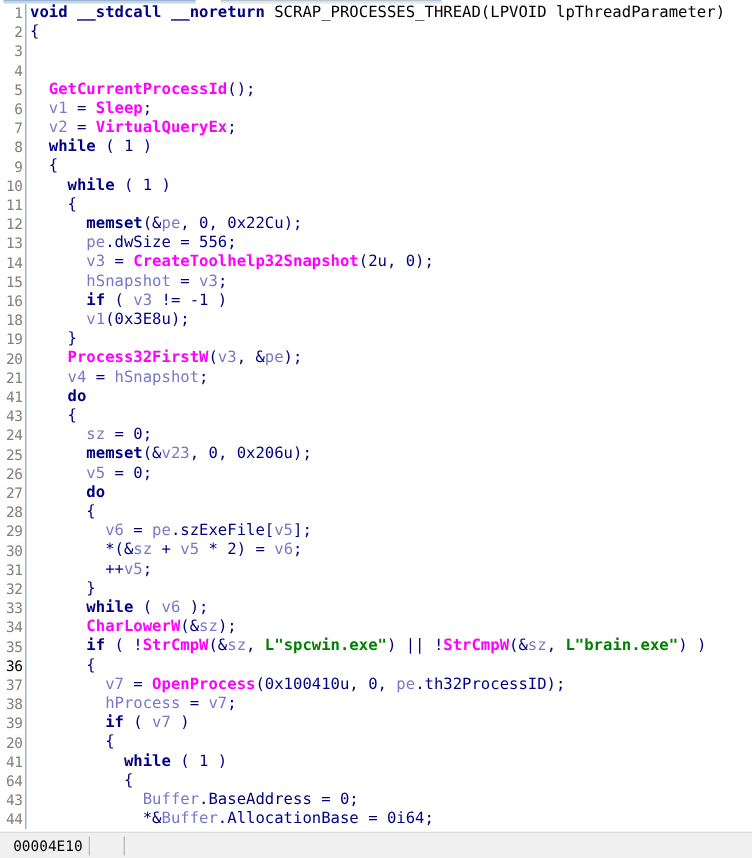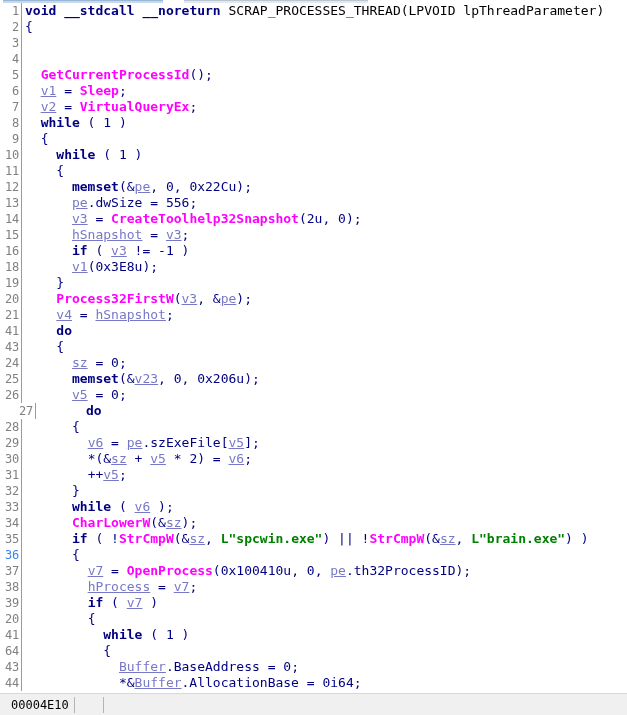--- a/index.html
+++ b/index.html
@@ -88,21 +88,21 @@
     padding-left: 3px;
     color: #000080;
     overflow: hidden;
   }
 
   
   .t-kw      { color: #000080; font-weight: bold; }
   .t-plain   { color: #000000; }
   .t-punct   { color: #000080; }
   .t-api     { color: #ff00ff; font-weight: bold; }
-  .t-var     { color: #7878c8; text-decoration: underline; }
+  .t-var     { color: #7878c8; }
   .t-num     { color: #000080; }
   .t-str     { color: #008000; font-weight: bold; }
   .t-cmt     { color: #808080; }
   .t-name    { color: #000000; }
 
   
   #status-bar {
     flex: 0 0 auto;
     height: 22px;
     background: #f0f0f0;
@@ -160,30 +160,30 @@
       <div class="code-line"><span class="ln" style="color: rgb(128, 128, 128); border-right-color: rgb(127, 159, 196);">16</span><span class="code-text"><span class="t-plain" style="color: rgb(0, 0, 0);">      </span><span class="t-kw" style="color: rgb(0, 0, 128);">if</span><span class="t-punct" style="color: rgb(0, 0, 128);"> ( </span><span class="t-var" style="color: rgb(120, 120, 200);">v3</span><span class="t-punct" style="color: rgb(0, 0, 128);"> != </span><span class="t-num" style="color: rgb(0, 0, 128);">-1</span><span class="t-punct" style="color: rgb(0, 0, 128);"> )</span></span></div>
       <div class="code-line"><span class="ln" style="color: rgb(128, 128, 128); border-right-color: rgb(127, 159, 196);">18</span><span class="code-text"><span class="t-plain" style="color: rgb(0, 0, 0);">      </span><span class="t-var" style="color: rgb(120, 120, 200);">v1</span><span class="t-punct" style="color: rgb(0, 0, 128);">(</span><span class="t-num" style="color: rgb(0, 0, 128);">0x3E8u</span><span class="t-punct" style="color: rgb(0, 0, 128);">);</span></span></div>
       <div class="code-line"><span class="ln" style="color: rgb(128, 128, 128); border-right-color: rgb(127, 159, 196);">19</span><span class="code-text"><span class="t-plain" style="color: rgb(0, 0, 0);">    </span><span class="t-punct" style="color: rgb(0, 0, 128);">}</span></span></div>
       <div class="code-line"><span class="ln" style="color: rgb(128, 128, 128); border-right-color: rgb(127, 159, 196);">20</span><span class="code-text"><span class="t-plain" style="color: rgb(0, 0, 0);">    </span><span class="t-api" style="color: rgb(255, 0, 255);">Process32FirstW</span><span class="t-punct" style="color: rgb(0, 0, 128);">(</span><span class="t-var" style="color: rgb(120, 120, 200);">v3</span><span class="t-punct" style="color: rgb(0, 0, 128);">, &amp;</span><span class="t-var" style="color: rgb(120, 120, 200);">pe</span><span class="t-punct" style="color: rgb(0, 0, 128);">);</span></span></div>
       <div class="code-line"><span class="ln" style="color: rgb(128, 128, 128); border-right-color: rgb(127, 159, 196);">21</span><span class="code-text"><span class="t-plain" style="color: rgb(0, 0, 0);">    </span><span class="t-var" style="color: rgb(120, 120, 200);">v4</span><span class="t-punct" style="color: rgb(0, 0, 128);"> = </span><span class="t-var" style="color: rgb(120, 120, 200);">hSnapshot</span><span class="t-punct" style="color: rgb(0, 0, 128);">;</span></span></div>
       <div class="code-line"><span class="ln" style="color: rgb(128, 128, 128); border-right-color: rgb(127, 159, 196);">41</span><span class="code-text"><span class="t-plain" style="color: rgb(0, 0, 0);">    </span><span class="t-kw" style="color: rgb(0, 0, 128);">do</span></span></div>
       <div class="code-line"><span class="ln" style="color: rgb(128, 128, 128); border-right-color: rgb(127, 159, 196);">43</span><span class="code-text"><span class="t-plain" style="color: rgb(0, 0, 0);">    </span><span class="t-punct" style="color: rgb(0, 0, 128);">{</span></span></div>
       <div class="code-line"><span class="ln" style="color: rgb(128, 128, 128); border-right-color: rgb(127, 159, 196);">24</span><span class="code-text"><span class="t-plain" style="color: rgb(0, 0, 0);">      </span><span class="t-var" style="color: rgb(120, 120, 200);">sz</span><span class="t-punct" style="color: rgb(0, 0, 128);"> = </span><span class="t-num" style="color: rgb(0, 0, 128);">0</span><span class="t-punct" style="color: rgb(0, 0, 128);">;</span></span></div>
       <div class="code-line"><span class="ln" style="color: rgb(128, 128, 128); border-right-color: rgb(127, 159, 196);">25</span><span class="code-text"><span class="t-plain" style="color: rgb(0, 0, 0);">      </span><span class="t-kw" style="color: rgb(0, 0, 128);">memset</span><span class="t-punct" style="color: rgb(0, 0, 128);">(&amp;</span><span class="t-var" style="color: rgb(120, 120, 200);">v23</span><span class="t-punct" style="color: rgb(0, 0, 128);">, </span><span class="t-num" style="color: rgb(0, 0, 128);">0</span><span class="t-punct" style="color: rgb(0, 0, 128);">, </span><span class="t-num" style="color: rgb(0, 0, 128);">0x206u</span><span class="t-punct" style="color: rgb(0, 0, 128);">);</span></span></div>
       <div class="code-line"><span class="ln" style="color: rgb(128, 128, 128); border-right-color: rgb(127, 159, 196);">26</span><span class="code-text"><span class="t-plain" style="color: rgb(0, 0, 0);">      </span><span class="t-var" style="color: rgb(120, 120, 200);">v5</span><span class="t-punct" style="color: rgb(0, 0, 128);"> = </span><span class="t-num" style="color: rgb(0, 0, 128);">0</span><span class="t-punct" style="color: rgb(0, 0, 128);">;</span></span></div>
-      <div class="code-line"><span class="ln" style="color: rgb(128, 128, 128); border-right-color: rgb(127, 159, 196); margin-left: 14px;">27</span><span class="code-text"><span class="t-plain" style="color: rgb(0, 0, 0);">      </span><span class="t-kw" style="color: rgb(0, 0, 128);">do</span></span></div>
+      <div class="code-line"><span class="ln" style="color: rgb(128, 128, 128); border-right-color: rgb(127, 159, 196);">27</span><span class="code-text"><span class="t-plain" style="color: rgb(0, 0, 0);">      </span><span class="t-kw" style="color: rgb(0, 0, 128);">do</span></span></div>
       <div class="code-line"><span class="ln" style="color: rgb(128, 128, 128); border-right-color: rgb(127, 159, 196);">28</span><span class="code-text"><span class="t-plain" style="color: rgb(0, 0, 0);">      </span><span class="t-punct" style="color: rgb(0, 0, 128);">{</span></span></div>
       <div class="code-line"><span class="ln" style="color: rgb(128, 128, 128); border-right-color: rgb(127, 159, 196);">29</span><span class="code-text"><span class="t-plain" style="color: rgb(0, 0, 0);">        </span><span class="t-var" style="color: rgb(120, 120, 200);">v6</span><span class="t-punct" style="color: rgb(0, 0, 128);"> = </span><span class="t-var" style="color: rgb(120, 120, 200);">pe</span><span class="t-punct" style="color: rgb(0, 0, 128);">.szExeFile[</span><span class="t-var" style="color: rgb(120, 120, 200);">v5</span><span class="t-punct" style="color: rgb(0, 0, 128);">];</span></span></div>
       <div class="code-line"><span class="ln" style="color: rgb(128, 128, 128); border-right-color: rgb(127, 159, 196);">30</span><span class="code-text"><span class="t-plain" style="color: rgb(0, 0, 0);">        </span><span class="t-punct" style="color: rgb(0, 0, 128);">*(&amp;</span><span class="t-var" style="color: rgb(120, 120, 200);">sz</span><span class="t-punct" style="color: rgb(0, 0, 128);"> + </span><span class="t-var" style="color: rgb(120, 120, 200);">v5</span><span class="t-punct" style="color: rgb(0, 0, 128);"> * </span><span class="t-num" style="color: rgb(0, 0, 128);">2</span><span class="t-punct" style="color: rgb(0, 0, 128);">) = </span><span class="t-var" style="color: rgb(120, 120, 200);">v6</span><span class="t-punct" style="color: rgb(0, 0, 128);">;</span></span></div>
       <div class="code-line"><span class="ln" style="color: rgb(128, 128, 128); border-right-color: rgb(127, 159, 196);">31</span><span class="code-text"><span class="t-plain" style="color: rgb(0, 0, 0);">        </span><span class="t-punct" style="color: rgb(0, 0, 128);">++</span><span class="t-var" style="color: rgb(120, 120, 200);">v5</span><span class="t-punct" style="color: rgb(0, 0, 128);">;</span></span></div>
       <div class="code-line"><span class="ln" style="color: rgb(128, 128, 128); border-right-color: rgb(127, 159, 196);">32</span><span class="code-text"><span class="t-plain" style="color: rgb(0, 0, 0);">      </span><span class="t-punct" style="color: rgb(0, 0, 128);">}</span></span></div>
       <div class="code-line"><span class="ln" style="color: rgb(128, 128, 128); border-right-color: rgb(127, 159, 196);">33</span><span class="code-text"><span class="t-plain" style="color: rgb(0, 0, 0);">      </span><span class="t-kw" style="color: rgb(0, 0, 128);">while</span><span class="t-punct" style="color: rgb(0, 0, 128);"> ( </span><span class="t-var" style="color: rgb(120, 120, 200);">v6</span><span class="t-punct" style="color: rgb(0, 0, 128);"> );</span></span></div>
       <div class="code-line"><span class="ln" style="color: rgb(128, 128, 128); border-right-color: rgb(127, 159, 196);">34</span><span class="code-text"><span class="t-plain" style="color: rgb(0, 0, 0);">      </span><span class="t-api" style="color: rgb(255, 0, 255);">CharLowerW</span><span class="t-punct" style="color: rgb(0, 0, 128);">(&amp;</span><span class="t-var" style="color: rgb(120, 120, 200);">sz</span><span class="t-punct" style="color: rgb(0, 0, 128);">);</span></span></div>
       <div class="code-line"><span class="ln" style="color: rgb(128, 128, 128); border-right-color: rgb(127, 159, 196);">35</span><span class="code-text"><span class="t-plain" style="color: rgb(0, 0, 0);">      </span><span class="t-kw" style="color: rgb(0, 0, 128);">if</span><span class="t-punct" style="color: rgb(0, 0, 128);"> ( !</span><span class="t-api" style="color: rgb(255, 0, 255);">StrCmpW</span><span class="t-punct" style="color: rgb(0, 0, 128);">(&amp;</span><span class="t-var" style="color: rgb(120, 120, 200);">sz</span><span class="t-punct" style="color: rgb(0, 0, 128);">, </span><span class="t-str" style="color: rgb(0, 128, 0);">L"spcwin.exe"</span><span class="t-punct" style="color: rgb(0, 0, 128);">) || !</span><span class="t-api" style="color: rgb(255, 0, 255);">StrCmpW</span><span class="t-punct" style="color: rgb(0, 0, 128);">(&amp;</span><span class="t-var" style="color: rgb(120, 120, 200);">sz</span><span class="t-punct" style="color: rgb(0, 0, 128);">, </span><span class="t-str" style="color: rgb(0, 128, 0);">L"brain.exe"</span><span class="t-punct" style="color: rgb(0, 0, 128);">) )</span></span></div>
-      <div class="code-line"><span class="ln" style="color: #3b82f6; border-right-color: rgb(127, 159, 196);">36</span><span class="code-text"><span class="t-plain" style="color: rgb(0, 0, 0);">      </span><span class="t-punct" style="color: rgb(0, 0, 128);">{</span></span></div>
+      <div class="code-line"><span class="ln" style="color: #000000; border-right-color: rgb(127, 159, 196);">36</span><span class="code-text"><span class="t-plain" style="color: rgb(0, 0, 0);">      </span><span class="t-punct" style="color: rgb(0, 0, 128);">{</span></span></div>
       <div class="code-line"><span class="ln" style="color: rgb(128, 128, 128); border-right-color: rgb(127, 159, 196);">37</span><span class="code-text"><span class="t-plain" style="color: rgb(0, 0, 0);">        </span><span class="t-var" style="color: rgb(120, 120, 200);">v7</span><span class="t-punct" style="color: rgb(0, 0, 128);"> = </span><span class="t-api" style="color: rgb(255, 0, 255);">OpenProcess</span><span class="t-punct" style="color: rgb(0, 0, 128);">(</span><span class="t-num" style="color: rgb(0, 0, 128);">0x100410u</span><span class="t-punct" style="color: rgb(0, 0, 128);">, </span><span class="t-num" style="color: rgb(0, 0, 128);">0</span><span class="t-punct" style="color: rgb(0, 0, 128);">, </span><span class="t-var" style="color: rgb(120, 120, 200);">pe</span><span class="t-punct" style="color: rgb(0, 0, 128);">.th32ProcessID);</span></span></div>
       <div class="code-line"><span class="ln" style="color: rgb(128, 128, 128); border-right-color: rgb(127, 159, 196);">38</span><span class="code-text"><span class="t-plain" style="color: rgb(0, 0, 0);">        </span><span class="t-var" style="color: rgb(120, 120, 200);">hProcess</span><span class="t-punct" style="color: rgb(0, 0, 128);"> = </span><span class="t-var" style="color: rgb(120, 120, 200);">v7</span><span class="t-punct" style="color: rgb(0, 0, 128);">;</span></span></div>
       <div class="code-line"><span class="ln" style="color: rgb(128, 128, 128); border-right-color: rgb(127, 159, 196);">39</span><span class="code-text"><span class="t-plain" style="color: rgb(0, 0, 0);">        </span><span class="t-kw" style="color: rgb(0, 0, 128);">if</span><span class="t-punct" style="color: rgb(0, 0, 128);"> ( </span><span class="t-var" style="color: rgb(120, 120, 200);">v7</span><span class="t-punct" style="color: rgb(0, 0, 128);"> )</span></span></div>
       <div class="code-line"><span class="ln" style="color: rgb(128, 128, 128); border-right-color: rgb(127, 159, 196);">20</span><span class="code-text"><span class="t-plain" style="color: rgb(0, 0, 0);">        </span><span class="t-punct" style="color: rgb(0, 0, 128);">{</span></span></div>
       <div class="code-line"><span class="ln" style="color: rgb(128, 128, 128); border-right-color: rgb(127, 159, 196);">41</span><span class="code-text"><span class="t-plain" style="color: rgb(0, 0, 0);">          </span><span class="t-kw" style="color: rgb(0, 0, 128);">while</span><span class="t-punct" style="color: rgb(0, 0, 128);"> ( </span><span class="t-num" style="color: rgb(0, 0, 128);">1</span><span class="t-punct" style="color: rgb(0, 0, 128);"> )</span></span></div>
       <div class="code-line"><span class="ln" style="color: rgb(128, 128, 128); border-right-color: rgb(127, 159, 196);">64</span><span class="code-text"><span class="t-plain" style="color: rgb(0, 0, 0);">          </span><span class="t-punct" style="color: rgb(0, 0, 128);">{</span></span></div>
       <div class="code-line"><span class="ln" style="color: rgb(128, 128, 128); border-right-color: rgb(127, 159, 196);">43</span><span class="code-text"><span class="t-plain" style="color: rgb(0, 0, 0);">            </span><span class="t-var" style="color: rgb(120, 120, 200);">Buffer</span><span class="t-punct" style="color: rgb(0, 0, 128);">.BaseAddress = </span><span class="t-num" style="color: rgb(0, 0, 128);">0</span><span class="t-punct" style="color: rgb(0, 0, 128);">;</span></span></div>
       <div class="code-line"><span class="ln" style="color: rgb(128, 128, 128); border-right-color: rgb(127, 159, 196);">44</span><span class="code-text"><span class="t-plain" style="color: rgb(0, 0, 0);">            </span><span class="t-punct" style="color: rgb(0, 0, 128);">*&amp;</span><span class="t-var" style="color: rgb(120, 120, 200);">Buffer</span><span class="t-punct" style="color: rgb(0, 0, 128);">.AllocationBase = </span><span class="t-num" style="color: rgb(0, 0, 128);">0i64</span><span class="t-punct" style="color: rgb(0, 0, 128);">;</span></span></div>
     </div>
 

